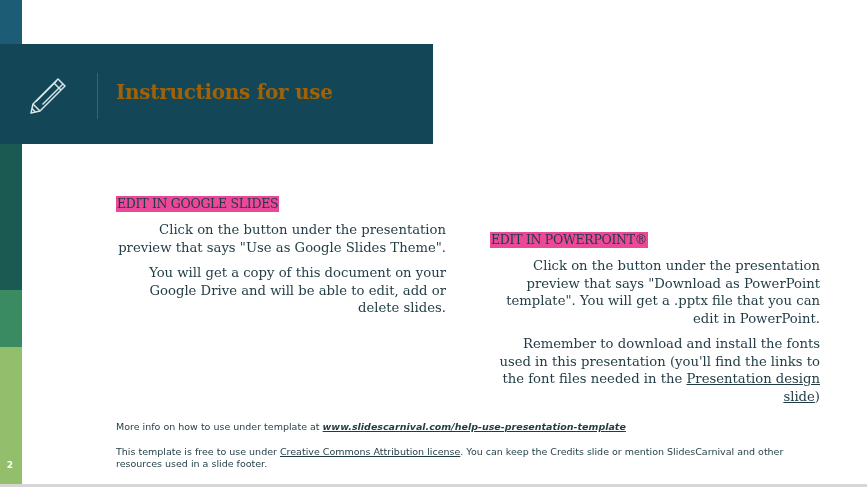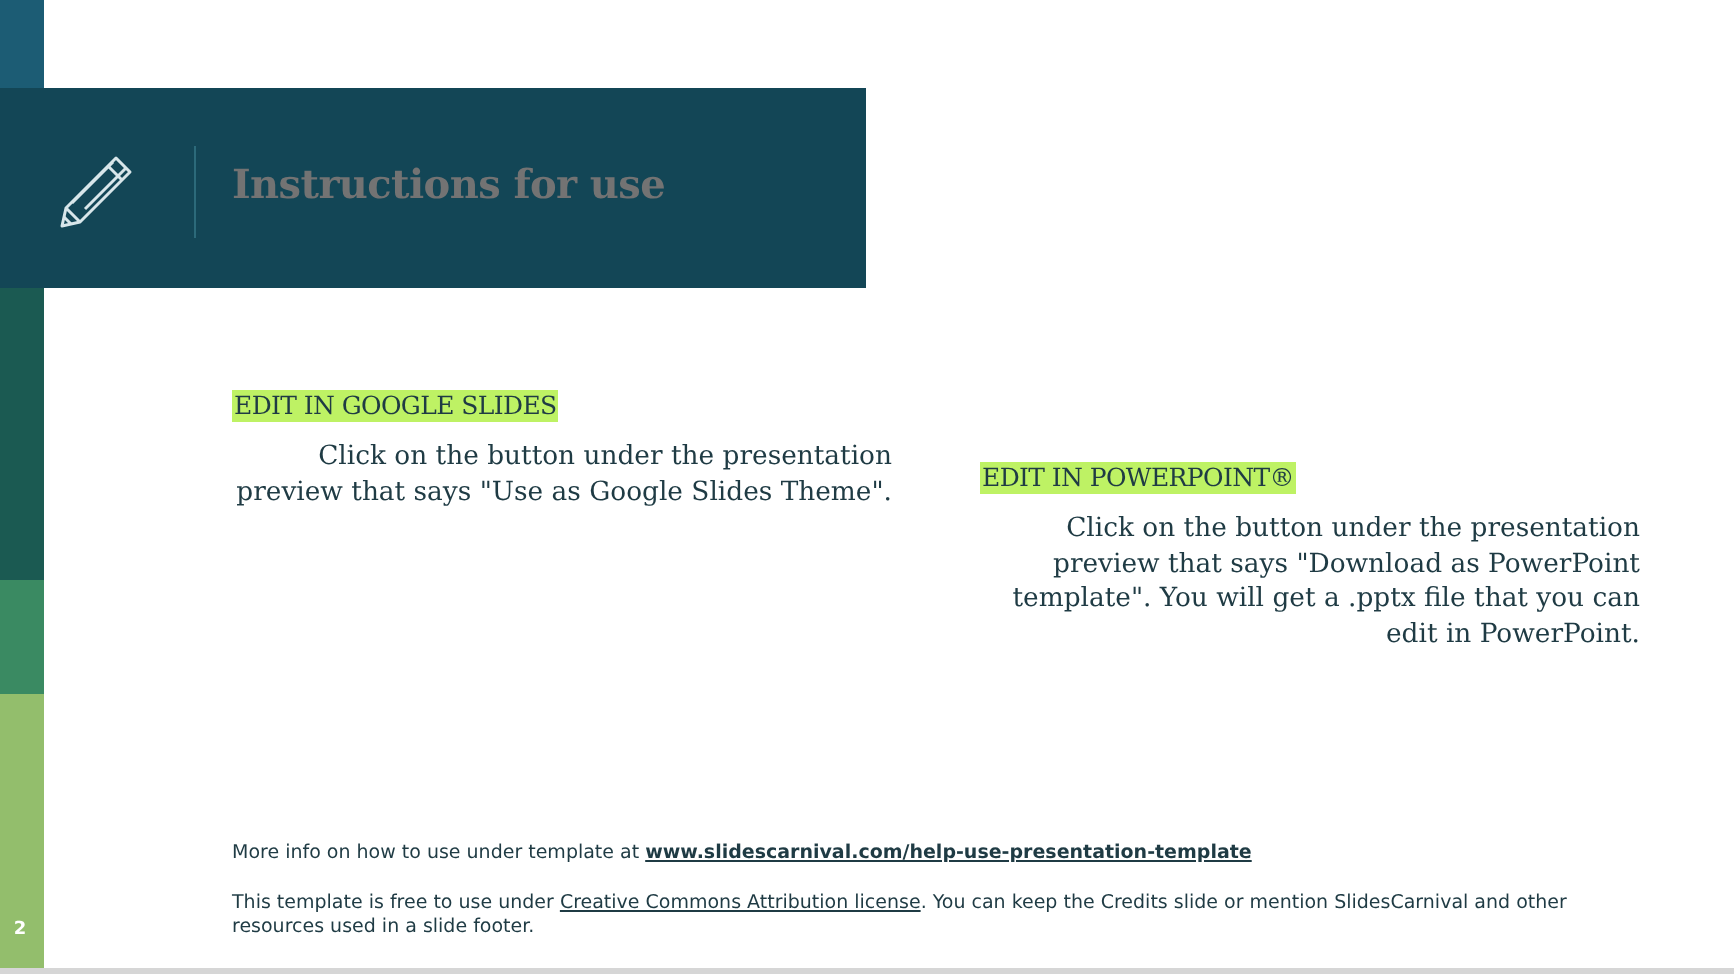--- a/index.html
+++ b/index.html
@@ -23,39 +23,39 @@
     }
 
     .header {
       position: absolute; left: 0; top: 44px; width: 433px; height: 100px;
       background: #134656;
     }
     .pencil { position: absolute; left: 28px; top: 76px; width: 40px; height: 40px; }
     .header-divider { position: absolute; left: 97px; top: 73px; width: 1px; height: 46px; background: #2c6a7a; }
     .title {
       position: absolute; left: 116px; top: 80px;
-      font-family: "DejaVu Serif", serif; font-weight: bold; font-size: 20px; color: #737373;
+      font-family: "DejaVu Serif", serif; font-weight: bold; font-size: 20px; color: #a16207;
       letter-spacing: -0.3px;
     }
 
     .col { position: absolute; width: 330px; font-size: 13.2px; line-height: 17.5px; }
     .col.left { left: 116px; top: 195px; }
     .col.right { left: 490px; top: 195px; margin-top: 36px; }
     .heading {
-      display: inline-block; background: #bef264; color: #1f3b44;
+      display: inline-block; background: #ec4899; color: #1f3b44;
       font-size: 12.5px; padding: 0 1px; line-height: 16px; margin-bottom: 9px; letter-spacing: -0.3px;
     }
     .para { margin: 0 0 8px 0; text-align: right; }
     a.link { color: #1f3b44; text-decoration: underline; }
 
     .footer { position: absolute; left: 116px; width: 700px; font-family: "DejaVu Sans", sans-serif; font-size: 9.5px; line-height: 12px; color: #1f3b44; }
     .footer.f1 { top: 421px; }
     .footer.f2 { top: 446px; }
     .footer a { color: #1f3b44; text-decoration: underline; }
-    .footer .bold-link { font-weight: bold; }
+    .footer .bold-link { font-weight: bold; font-style: italic; }
   </style>
 </head>
 <body>
 
 <div class="slide">
   <div class="strip s1"></div>
   <div class="strip s2"></div>
   <div class="strip s3"></div>
   <div class="strip s4"></div>
   <div class="page-num">2</div>
@@ -68,23 +68,25 @@
     <path d="M35 8 L14.5 28.5"></path>
     <path d="M5 28 L12 35"></path>
     <path d="M4 32.5 L7.5 36"></path>
   </svg>
   <div class="header-divider"></div>
   <div class="title">Instructions for use</div>
 
   <div class="col left">
     <div class="heading">EDIT IN GOOGLE SLIDES</div>
     <p class="para">Click on the button under the presentation preview that says "Use as Google Slides Theme".</p>
+    <p class="para">You will get a copy of this document on your Google Drive and will be able to edit, add or delete slides.</p>
   </div>
 
   <div class="col right">
     <div class="heading">EDIT IN POWERPOINT®</div>
     <p class="para">Click on the button under the presentation preview that says "Download as PowerPoint template". You will get a .pptx file that you can edit in PowerPoint.</p>
+    <p class="para"><span>Remember to download and install the fonts used in this presentation (you'll find the links to the font files needed in the </span><a class="link">Presentation design slide</a><span>)</span></p>
   </div>
 
   <div class="footer f1"><span>More info on how to use under template at </span><a class="bold-link">www.slidescarnival.com/help-use-presentation-template</a></div>
   <div class="footer f2"><span>This template is free to use under </span><a>Creative Commons Attribution license</a><span>. You can keep the Credits slide or mention SlidesCarnival and other resources used in a slide footer.</span></div>
 </div>
 <div class="bottom-line"></div>
 
 </body></html>

